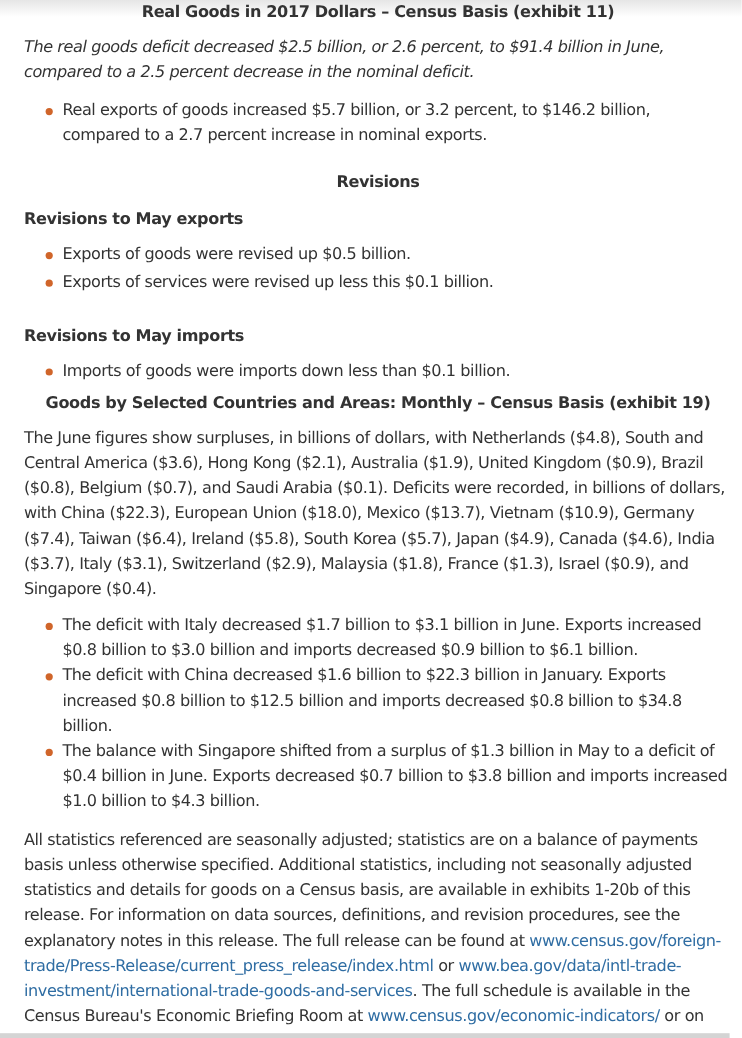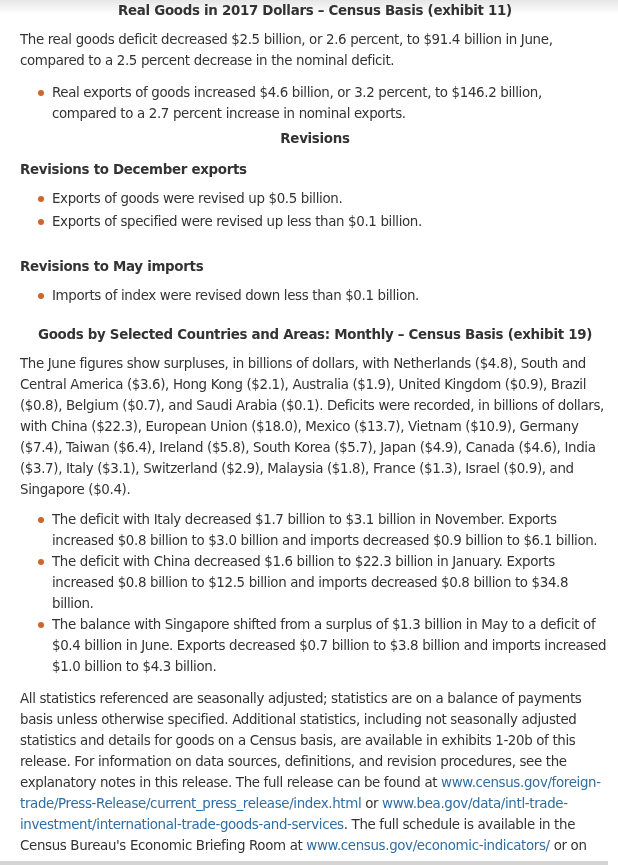--- a/index.html
+++ b/index.html
@@ -79,40 +79,40 @@
     }
   </style>
 </head>
 <body>
 
 <div class="top-shade"></div>
 
 <div class="content">
 
   <h3 style="margin-top:0px;">Real Goods in 2017 Dollars – Census Basis (exhibit 11)</h3>
-  <p style="margin-top:8px;">The real goods deficit decreased $2.5 billion, or 2.6 percent, to $91.4 billion in June, compared to a 2.5 percent decrease in the nominal deficit.</p>
+  <p style="margin-top:8px;font-style:italic;">The real goods deficit decreased $2.5 billion, or 2.6 percent, to $91.4 billion in June, compared to a 2.5 percent decrease in the nominal deficit.</p>
   <ul style="margin-top:11px;">
-    <li><span class="bullet"></span><span>Real exports of goods increased $4.6 billion, or 3.2 percent, to $146.2 billion, compared to a 2.7 percent increase in nominal exports.</span></li>
+    <li><span class="bullet"></span><span>Real exports of goods increased $5.7 billion, or 3.2 percent, to $146.2 billion, compared to a 2.7 percent increase in nominal exports.</span></li>
   </ul>
 
-  <h3 style="margin-top:4px;">Revisions</h3>
-  <h4 style="margin-top:10px;">Revisions to December exports</h4>
+  <h3 style="margin-top:18px;">Revisions</h3>
+  <h4 style="margin-top:10px;">Revisions to May exports</h4>
   <ul class="tight" style="margin-top:8px;">
     <li><span class="bullet"></span><span>Exports of goods were revised up $0.5 billion.</span></li>
-    <li><span class="bullet"></span><span>Exports of specified were revised up less than $0.1 billion.</span></li>
+    <li><span class="bullet"></span><span>Exports of services were revised up less this $0.1 billion.</span></li>
   </ul>
   <h4 style="margin-top:24px;">Revisions to May imports</h4>
   <ul class="tight" style="margin-top:8px;">
-    <li><span class="bullet"></span><span>Imports of index were revised down less than $0.1 billion.</span></li>
+    <li><span class="bullet"></span><span>Imports of goods were imports down less than $0.1 billion.</span></li>
   </ul>
 
-  <h3 style="margin-top:18px;text-align:center;">Goods by Selected Countries and Areas: Monthly – Census Basis (exhibit 19)</h3>
+  <h3 style="margin-top:6px;text-align:center;">Goods by Selected Countries and Areas: Monthly – Census Basis (exhibit 19)</h3>
   <p style="margin-top:8px;">The June figures show surpluses, in billions of dollars, with Netherlands ($4.8), South and Central America ($3.6), Hong Kong ($2.1), Australia ($1.9), United Kingdom ($0.9), Brazil ($0.8), Belgium ($0.7), and Saudi Arabia ($0.1). Deficits were recorded, in billions of dollars, with China ($22.3), European Union ($18.0), Mexico ($13.7), Vietnam ($10.9), Germany ($7.4), Taiwan ($6.4), Ireland ($5.8), South Korea ($5.7), Japan ($4.9), Canada ($4.6), India ($3.7), Italy ($3.1), Switzerland ($2.9), Malaysia ($1.8), France ($1.3), Israel ($0.9), and Singapore ($0.4).</p>
   <ul style="margin-top:9px;">
-    <li><span class="bullet"></span><span>The deficit with Italy decreased $1.7 billion to $3.1 billion in November. Exports increased $0.8 billion to $3.0 billion and imports decreased $0.9 billion to $6.1 billion.</span></li>
+    <li><span class="bullet"></span><span>The deficit with Italy decreased $1.7 billion to $3.1 billion in June. Exports increased $0.8 billion to $3.0 billion and imports decreased $0.9 billion to $6.1 billion.</span></li>
     <li><span class="bullet"></span><span>The deficit with China decreased $1.6 billion to $22.3 billion in January. Exports increased $0.8 billion to $12.5 billion and imports decreased $0.8 billion to $34.8 billion.</span></li>
     <li><span class="bullet"></span><span>The balance with Singapore shifted from a surplus of $1.3 billion in May to a deficit of $0.4 billion in June. Exports decreased $0.7 billion to $3.8 billion and imports increased $1.0 billion to $4.3 billion.</span></li>
   </ul>
 
   <p style="margin-top:11px;"><span>All statistics referenced are seasonally adjusted; statistics are on a balance of payments basis unless otherwise specified. Additional statistics, including not seasonally adjusted statistics and details for goods on a Census basis, are available in exhibits 1-20b of this release. For information on data sources, definitions, and revision procedures, see the explanatory notes in this release. The full release can be found at </span><a href="#">www.census.gov/foreign-trade/Press-Release/current_press_release/index.html</a><span> or </span><a href="#">www.bea.gov/data/intl-trade-investment/international-trade-goods-and-services</a><span>. The full schedule is available in the Census Bureau's Economic Briefing Room at </span><a href="#">www.census.gov/economic-indicators/</a><span> or on</span></p>
 </div>
 
 <div class="hscroll"></div>
 
 </body></html>

